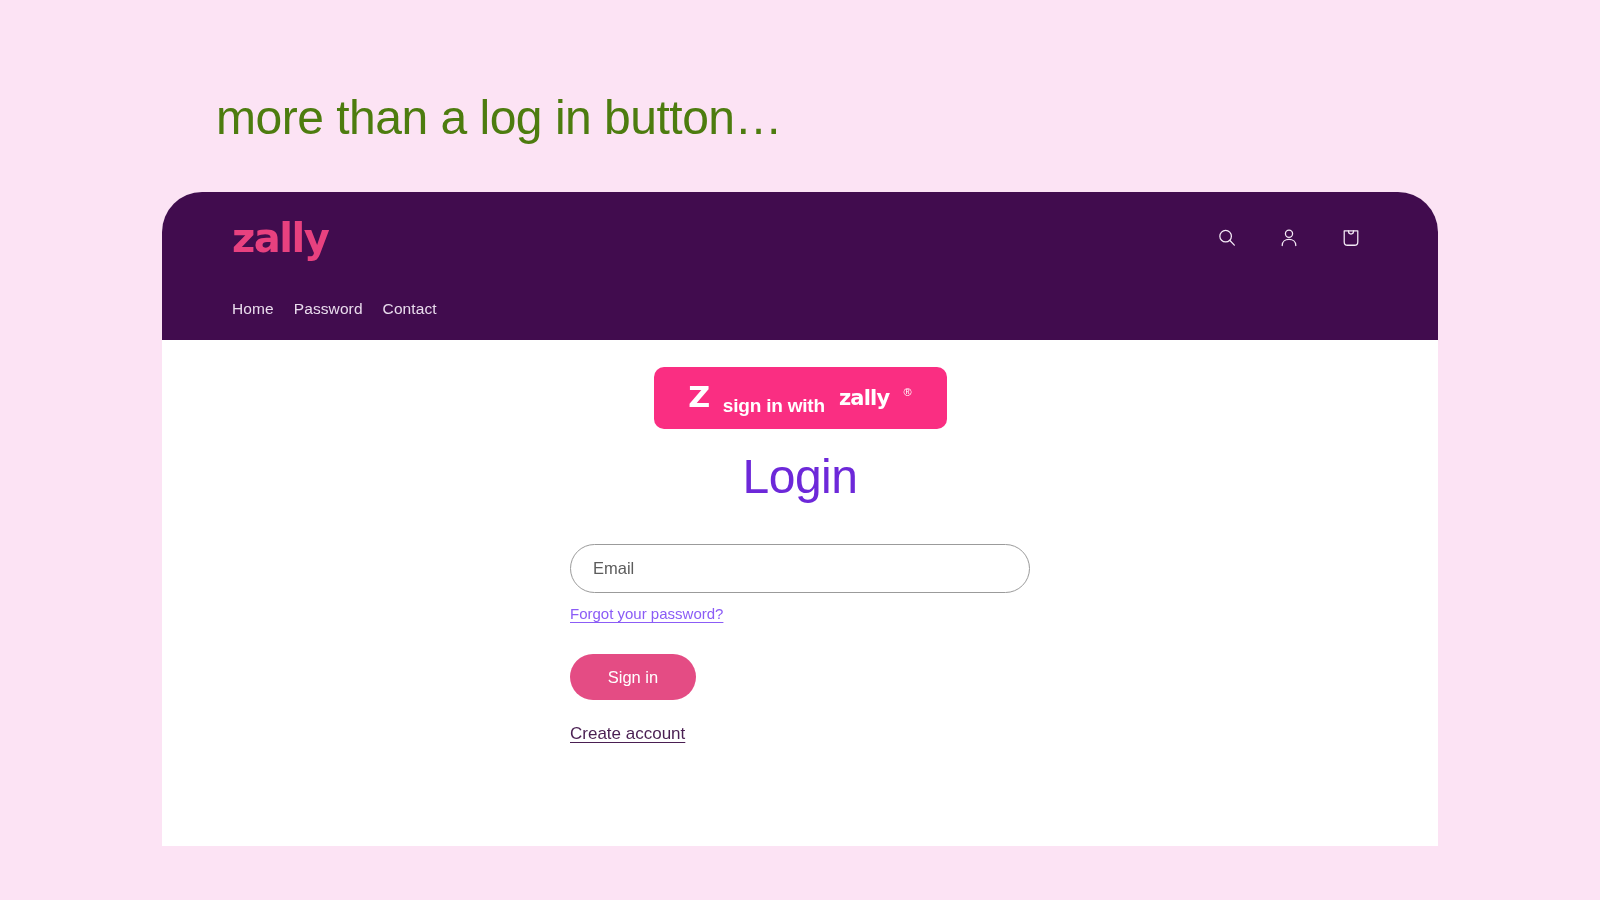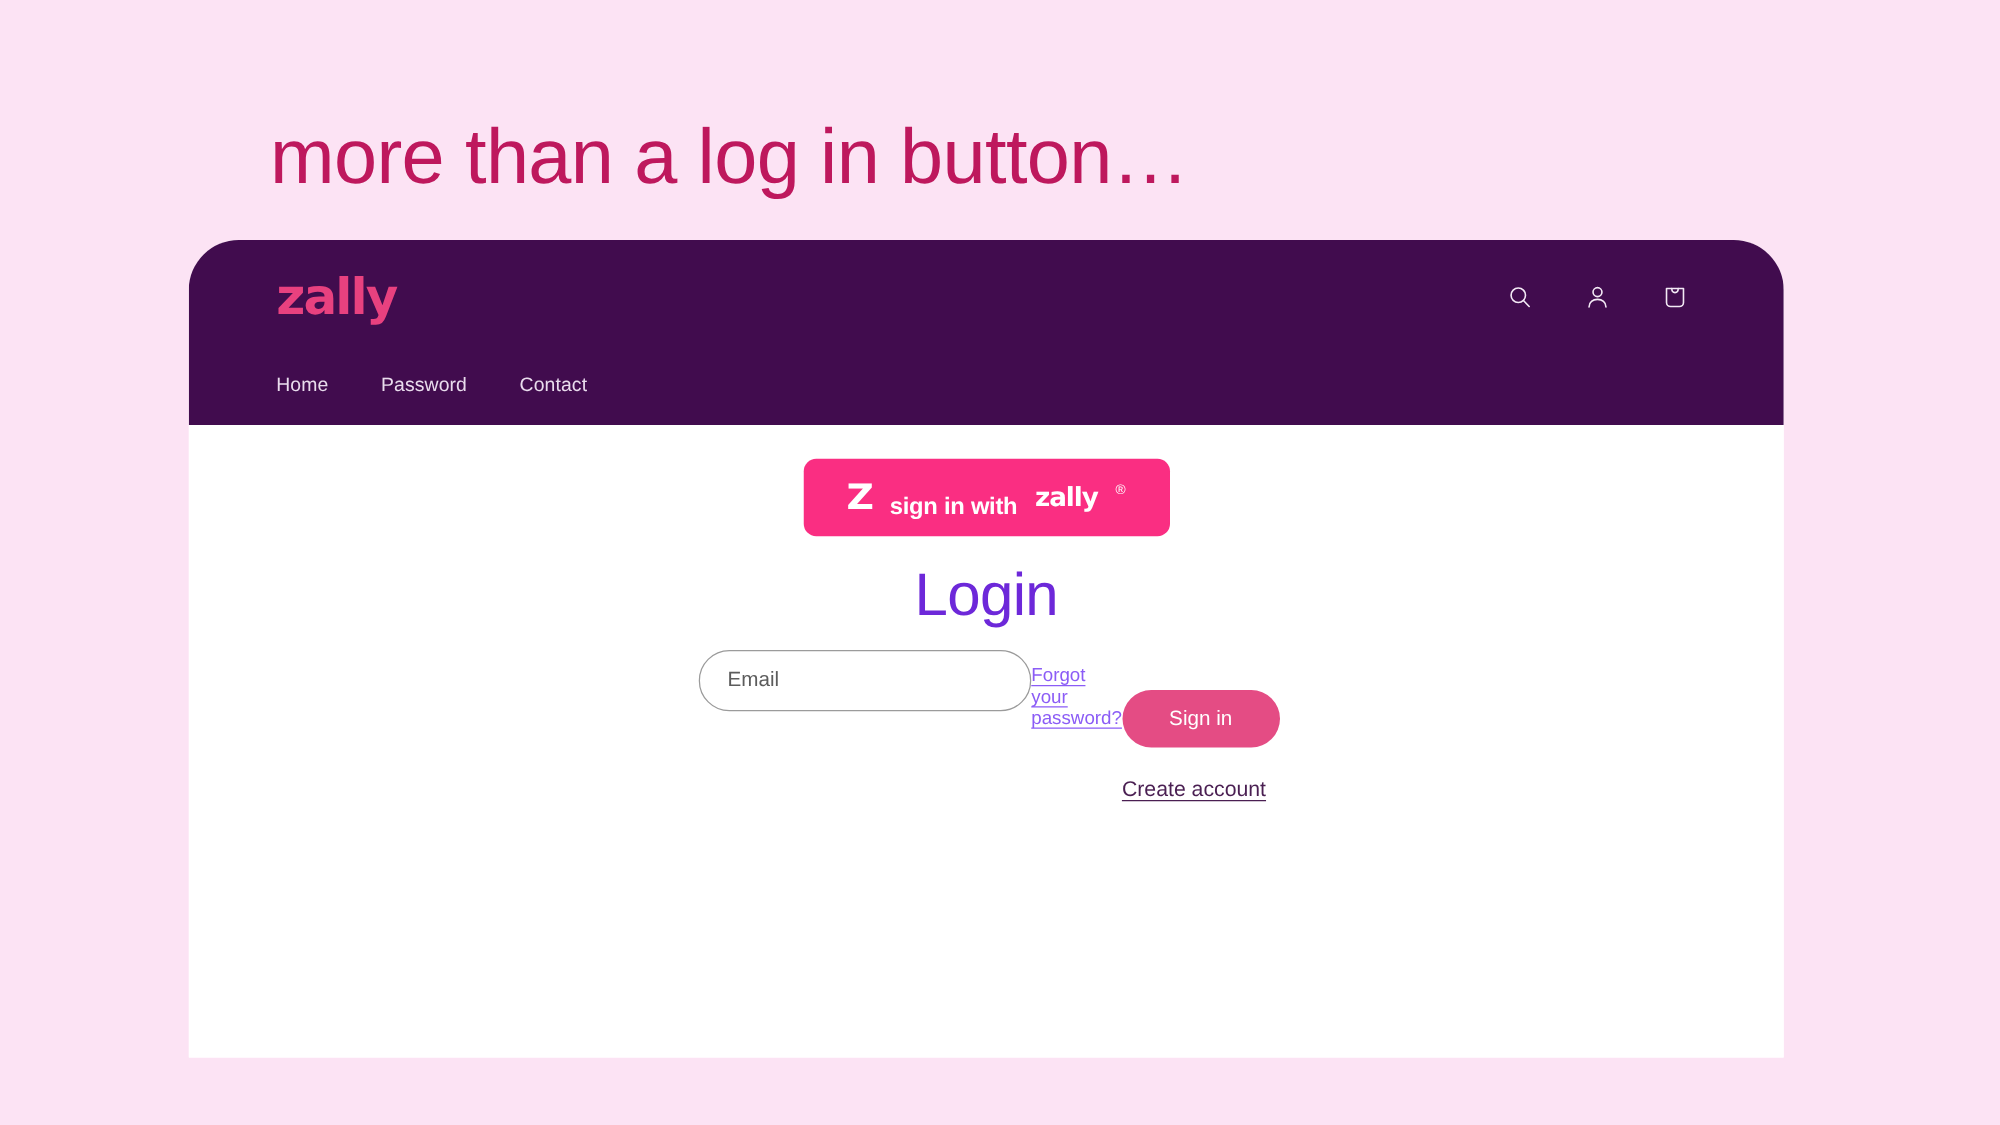--- a/index.html
+++ b/index.html
@@ -15,32 +15,32 @@
     font-family: "Liberation Sans", sans-serif;
     overflow: hidden;
     position: relative;
   }
 
   
   .headline {
     position: absolute;
     left: 216px;
     top: 92px;
-    font-size: 62px;
+    font-size: 48px;
     line-height: 1.1;
     font-weight: 300;
     letter-spacing: -0.5px;
-    color: #be185d;
+    color: #4d7c0f;
     white-space: nowrap;
   }
 
   
   .site-panel {
     position: absolute;
-    left: 151px;
+    left: 162px;
     top: 192px;
     width: 1276px;
     height: 654px;
     border-radius: 40px 40px 0 0;
     overflow: hidden;
     background: #ffffff;
   }
 
   
   .site-header {
@@ -82,21 +82,21 @@
     cursor: pointer;
     background: none;
     border: none;
   }
 
   .icon-btn svg { display: block; }
 
   .site-nav {
     display: flex;
     align-items: center;
-    gap: 42px;
+    gap: 20px;
     height: 50px;
   }
 
   .nav-link {
     color: #e9dced;
     font-size: 15.5px;
     text-decoration: none;
     letter-spacing: 0.1px;
     cursor: pointer;
   }
@@ -161,24 +161,24 @@
 
   .login-title {
     margin-top: 20px;
     font-size: 48px;
     font-weight: 300;
     color: #6d28d9;
     letter-spacing: -0.5px;
   }
 
   .login-form {
-    margin-top: 16px;
+    margin-top: 40px;
     width: 460px;
     display: flex;
-    flex-direction: row;
+    flex-direction: column;
   }
 
   .field {
     width: 460px;
     height: 49px;
     border: 1px solid #9b9b9b;
     border-radius: 26px;
     padding: 0 22px;
     font-family: "Liberation Sans", sans-serif;
     font-size: 16.5px;

